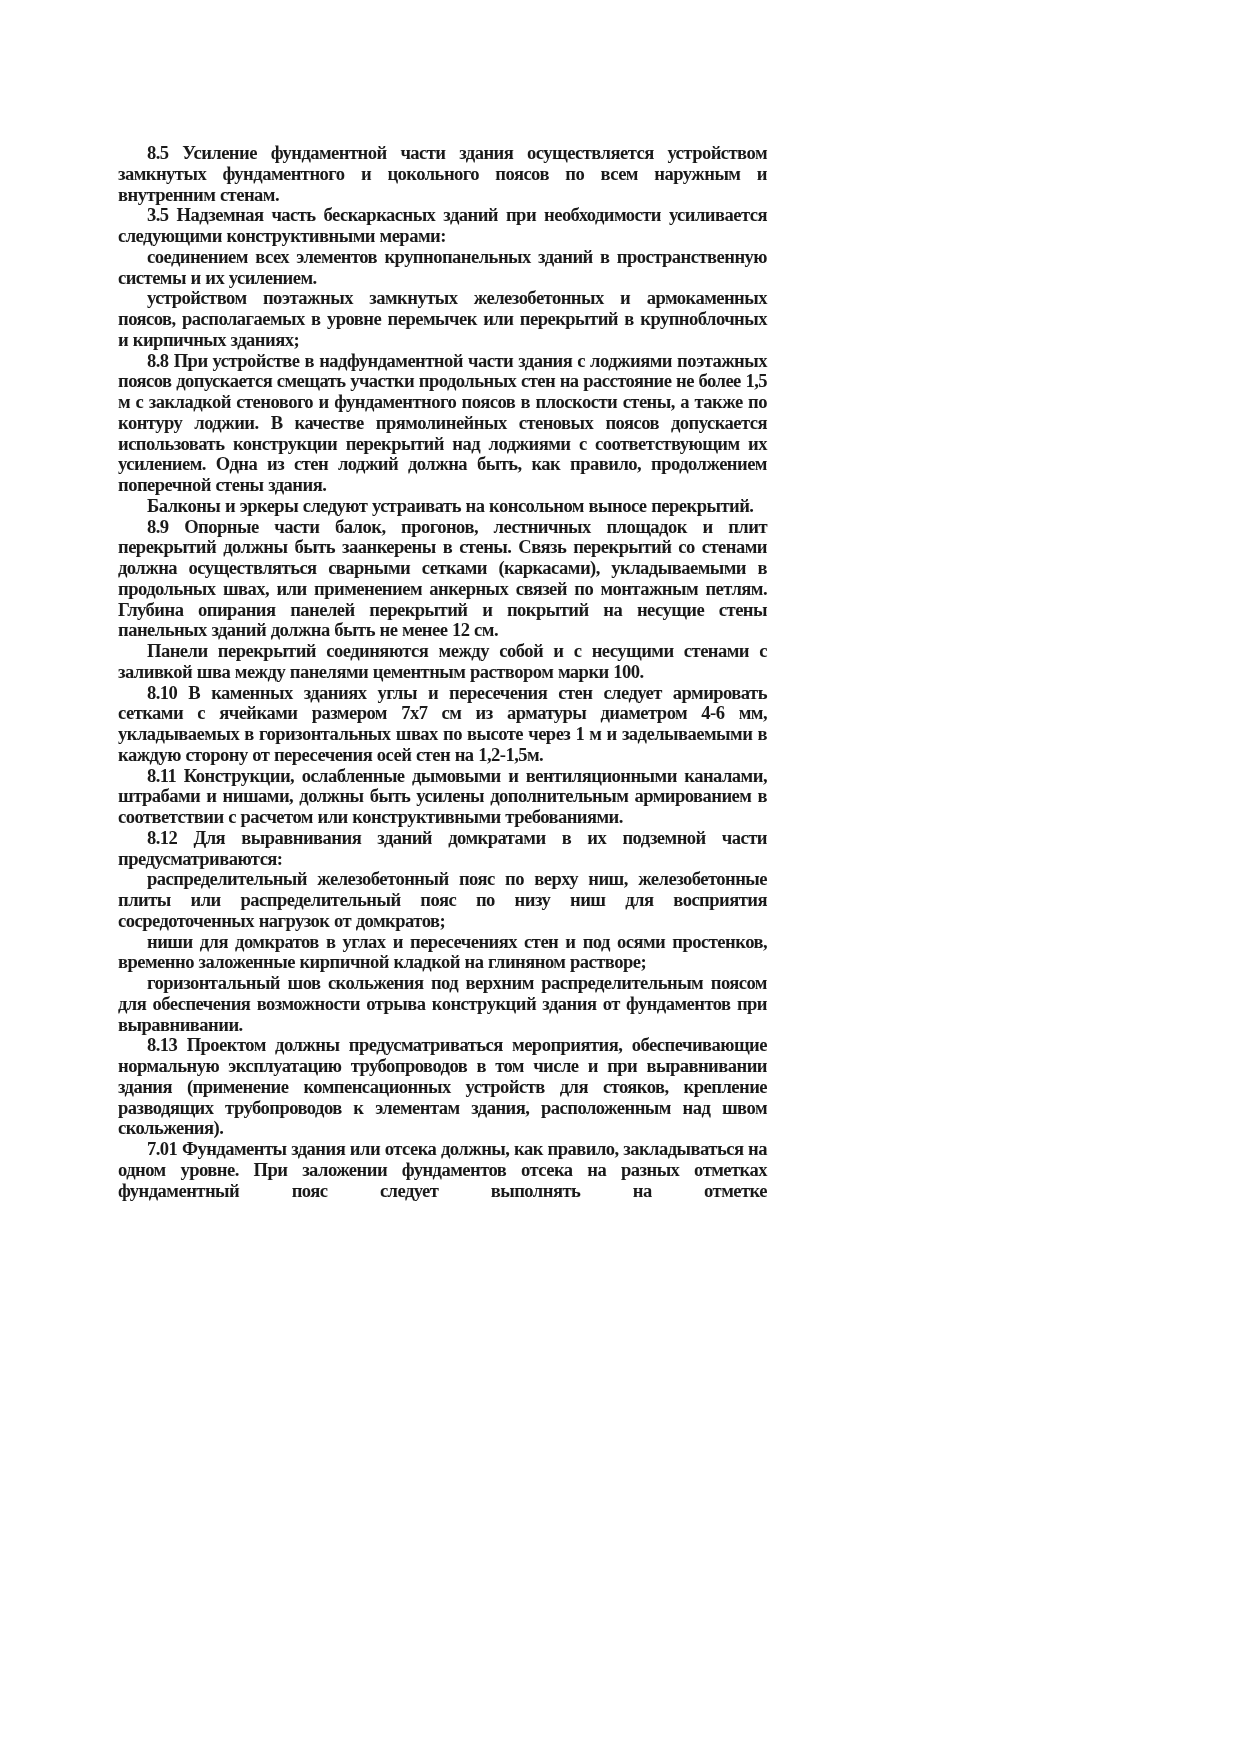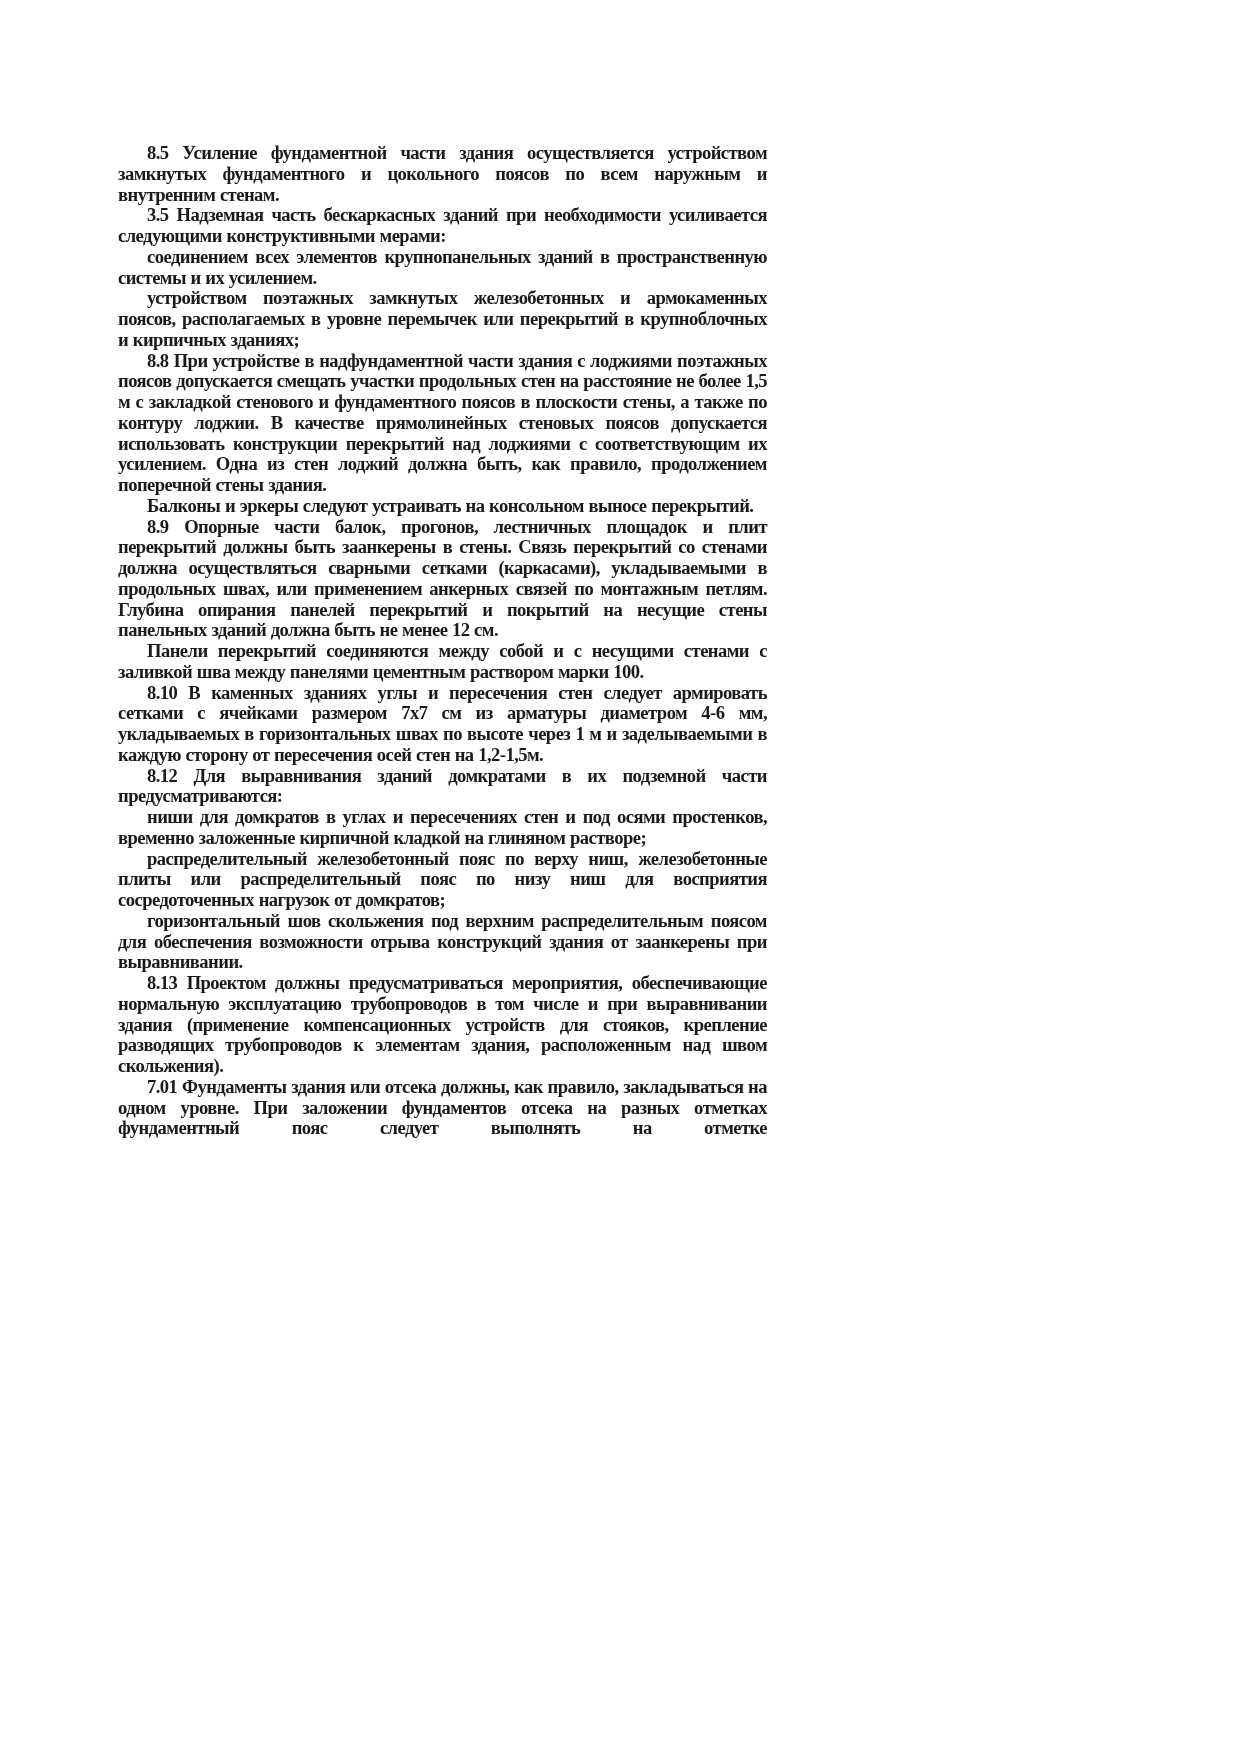--- a/index.html
+++ b/index.html
@@ -40,19 +40,20 @@
 <div class="page">
   <p class="para">8.5 Усиление фундаментной части здания осуществляется устройством замкнутых фундаментного и цокольного поясов по всем наружным и внутренним стенам.</p>
   <p class="para">3.5 Надземная часть бескаркасных зданий при необходимости усиливается следующими конструктивными мерами:</p>
   <p class="para">соединением всех элементов крупнопанельных зданий в пространственную системы и их усилением.</p>
   <p class="para">устройством поэтажных замкнутых железобетонных и армокаменных поясов, располагаемых в уровне перемычек или перекрытий в крупноблочных и кирпичных зданиях;</p>
   <p class="para">8.8 При устройстве в надфундаментной части здания с лоджиями поэтажных поясов допускается смещать участки продольных стен на расстояние не более 1,5 м с закладкой стенового и фундаментного поясов в плоскости стены, а также по контуру лоджии. В качестве прямолинейных стеновых поясов допускается использовать конструкции перекрытий над лоджиями с соответствующим их усилением. Одна из стен лоджий должна быть, как правило, продолжением поперечной стены здания.</p>
   <p class="para">Балконы и эркеры следуют устраивать на консольном выносе перекрытий.</p>
   <p class="para">8.9 Опорные части балок, прогонов, лестничных площадок и плит перекрытий должны быть заанкерены в стены. Связь перекрытий со стенами должна осуществляться сварными сетками (каркасами), укладываемыми в продольных швах, или применением анкерных связей по монтажным петлям. Глубина опирания панелей перекрытий и покрытий на несущие стены панельных зданий должна быть не менее 12 см.</p>
   <p class="para">Панели перекрытий соединяются между собой и с несущими стенами с заливкой шва между панелями цементным раствором марки 100.</p>
   <p class="para">8.10 В каменных зданиях углы и пересечения стен следует армировать сетками с ячейками размером 7х7 см из арматуры диаметром 4-6 мм, укладываемых в горизонтальных швах по высоте через 1 м и заделываемыми в каждую сторону от пересечения осей стен на 1,2-1,5м.</p>
+  <p class="para">8.11 Конструкции, ослабленные дымовыми и вентиляционными каналами, штрабами и нишами, должны быть усилены дополнительным армированием в соответствии с расчетом или конструктивными требованиями.</p>
   <p class="para">8.12 Для выравнивания зданий домкратами в их подземной части предусматриваются:</p>
+  <p class="para">распределительный железобетонный пояс по верху ниш, железобетонные плиты или распределительный пояс по низу ниш для восприятия сосредоточенных нагрузок от домкратов;</p>
   <p class="para">ниши для домкратов в углах и пересечениях стен и под осями простенков, временно заложенные кирпичной кладкой на глиняном растворе;</p>
-  <p class="para">распределительный железобетонный пояс по верху ниш, железобетонные плиты или распределительный пояс по низу ниш для восприятия сосредоточенных нагрузок от домкратов;</p>
-  <p class="para">горизонтальный шов скольжения под верхним распределительным поясом для обеспечения возможности отрыва конструкций здания от заанкерены при выравнивании.</p>
+  <p class="para">горизонтальный шов скольжения под верхним распределительным поясом для обеспечения возможности отрыва конструкций здания от фундаментов при выравнивании.</p>
   <p class="para">8.13 Проектом должны предусматриваться мероприятия, обеспечивающие нормальную эксплуатацию трубопроводов в том числе и при выравнивании здания (применение компенсационных устройств для стояков, крепление разводящих трубопроводов к элементам здания, расположенным над швом скольжения).</p>
   <p class="para" style="text-align-last: justify;">7.01 Фундаменты здания или отсека должны, как правило, закладываться на одном уровне. При заложении фундаментов отсека на разных отметках фундаментный пояс следует выполнять на отметке</p>
 </div>
 
 </body></html>

